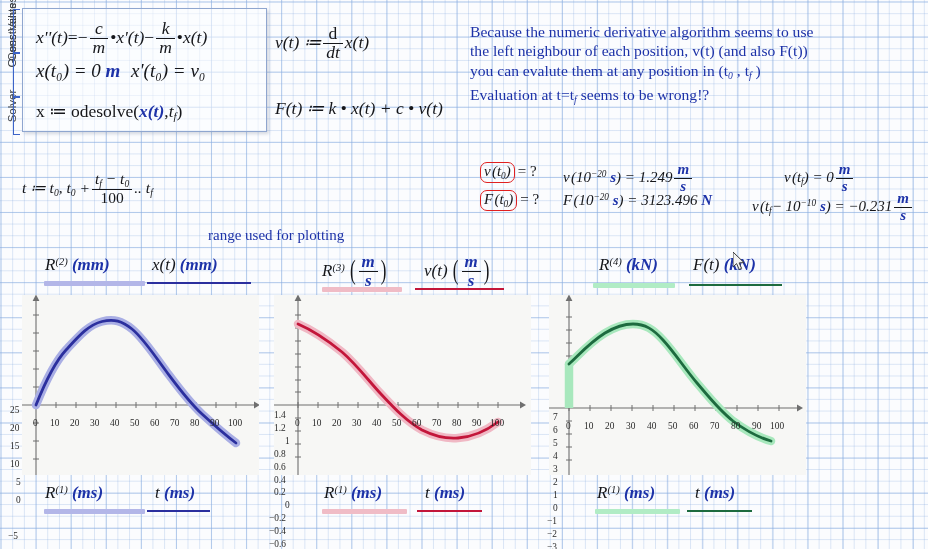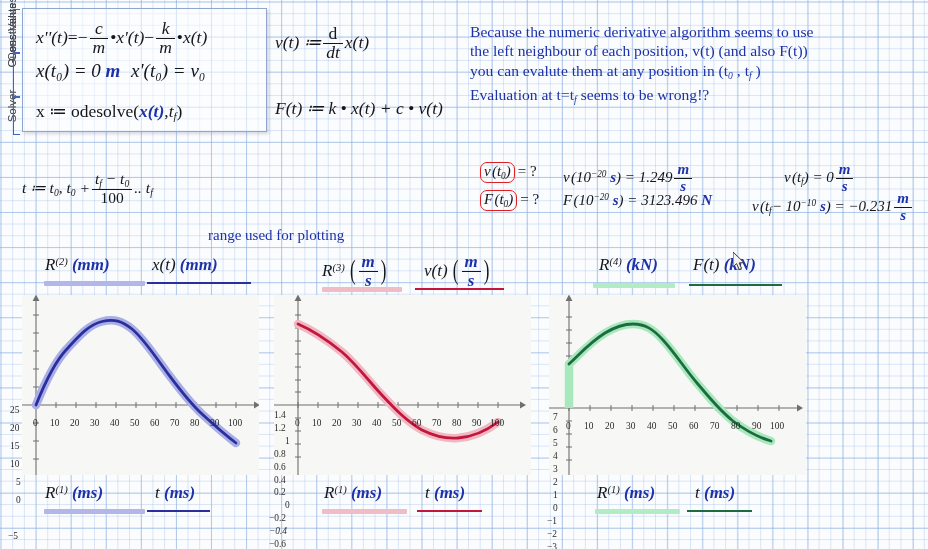--- a/index.html
+++ b/index.html
@@ -304,21 +304,21 @@
 
     <div class="tick" style="left:2px;  top:155px;">1.4</div>
     <div class="tick" style="left:2px;  top:168px;">1.2</div>
     <div class="tick" style="left:13px; top:181px;">1</div>
     <div class="tick" style="left:2px;  top:194px;">0.8</div>
     <div class="tick" style="left:2px;  top:207px;">0.6</div>
     <div class="tick" style="left:2px;  top:220px;">0.4</div>
     <div class="tick" style="left:2px;  top:232px;">0.2</div>
     <div class="tick" style="left:13px; top:245px;">0</div>
     <div class="tick" style="left:-3px; top:258px;">−0.2</div>
-    <div class="tick" style="left:-3px; top:271px;font-style:italic;">−0.4</div>
+    <div class="tick" style="left:-3px; top:271px;">−0.4</div>
     <div class="tick" style="left:-3px; top:284px;">−0.6</div>
 
     <div class="tick" style="left:23px;  top:163px;">0</div>
     <div class="tick" style="left:40px;  top:163px;">10</div>
     <div class="tick" style="left:60px;  top:163px;">20</div>
     <div class="tick" style="left:80px;  top:163px;">30</div>
     <div class="tick" style="left:100px; top:163px;">40</div>
     <div class="tick" style="left:120px; top:163px;">50</div>
     <div class="tick" style="left:140px; top:163px;">60</div>
     <div class="tick" style="left:160px; top:163px;">70</div>

